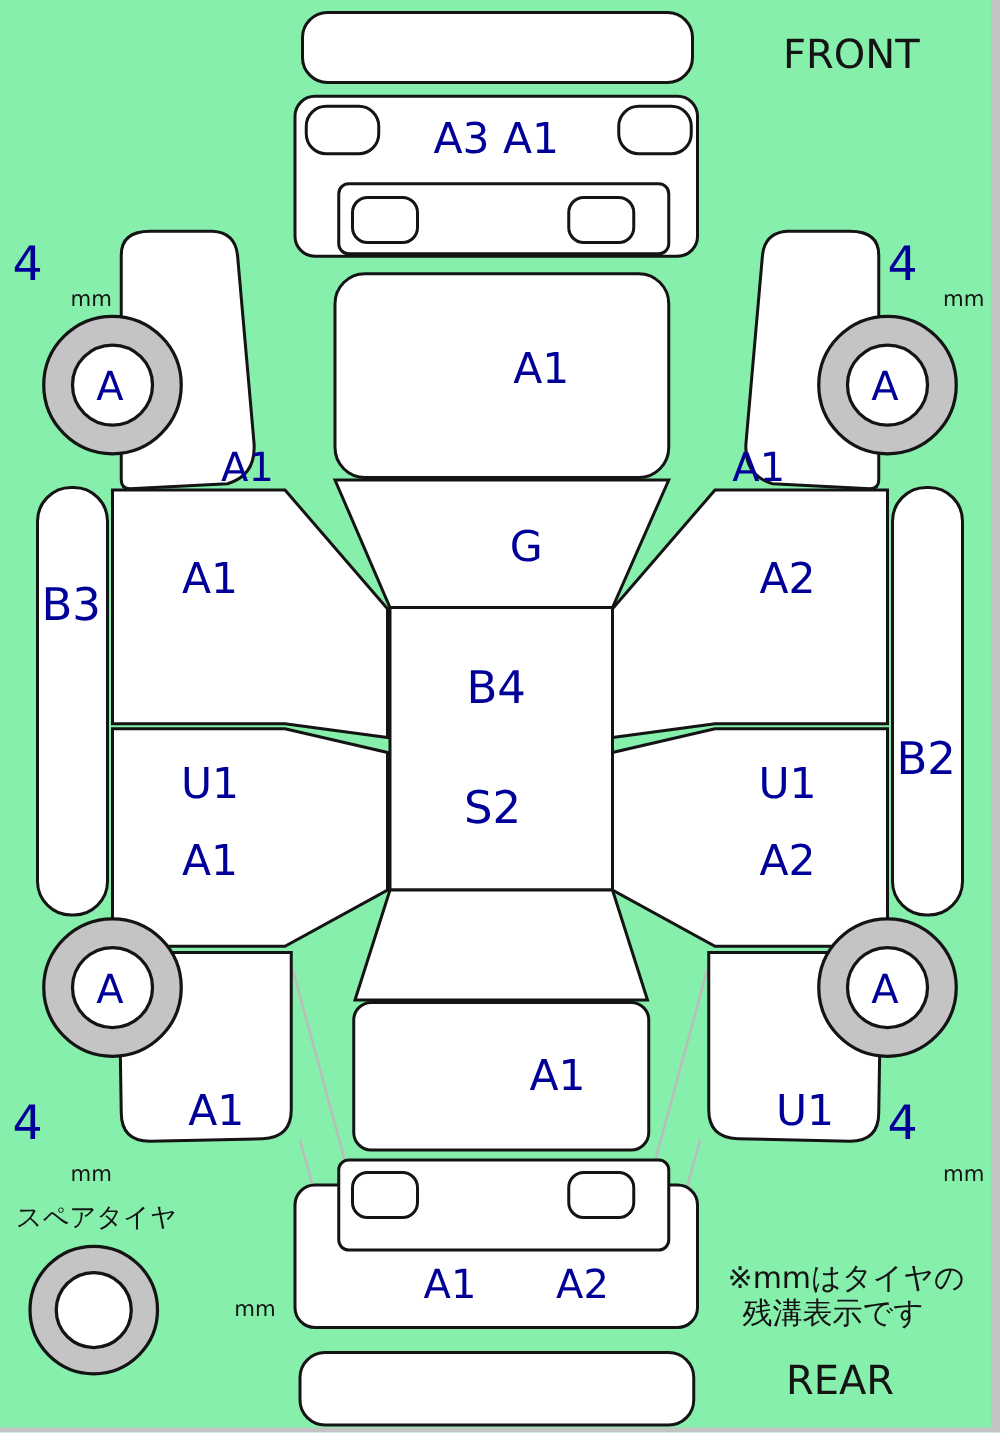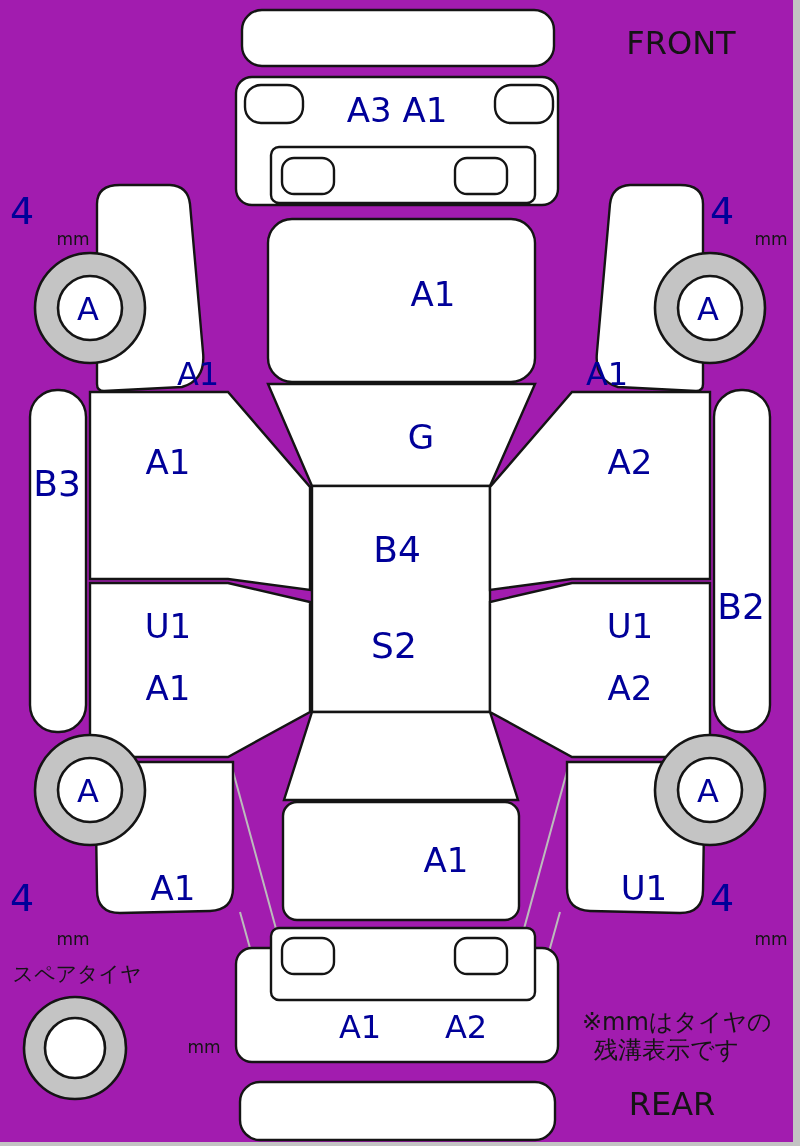--- a/index.html
+++ b/index.html
@@ -1,16 +1,16 @@
 <!DOCTYPE html>
 <html><head>
 <meta charset="utf-8">
 <style>
   html,body{margin:0;padding:0;background:#ffffff;}
-  .page{position:relative;width:800px;height:1146px;background:#a21caf;overflow:hidden;
+  .page{position:relative;width:800px;height:1146px;background:#86efac;overflow:hidden;
         font-family:"DejaVu Sans", sans-serif;}
   .page svg{position:absolute;left:0;top:0;}
   .edge-right{position:absolute;right:0;top:0;width:7px;height:1146px;background:#c3c3c3;}
   .edge-bottom{position:absolute;left:0;bottom:0;width:800px;height:4px;background:#c3c3c3;}
 
   
   .shape{fill:#ffffff;stroke:#141414;stroke-width:2.4;}
   .ghost{stroke:#bcbcbc;stroke-width:2;fill:none;}
   .ring{fill:#c4c4c4;stroke:#141414;stroke-width:2.6;}
   .hub{fill:#ffffff;stroke:#141414;stroke-width:2.6;}

